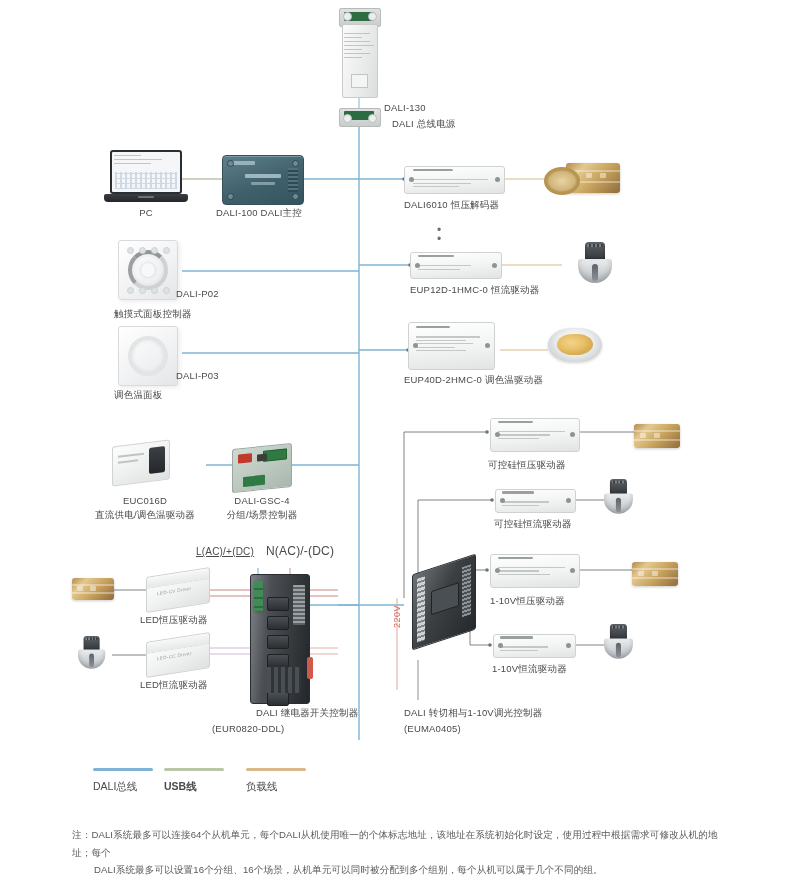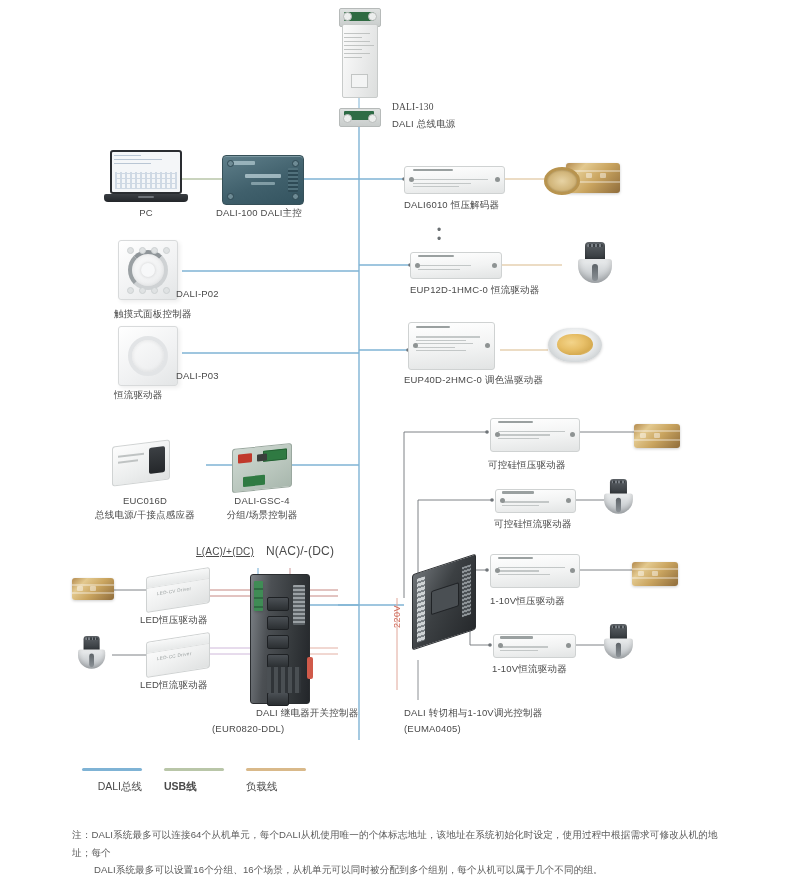--- a/index.html
+++ b/index.html
@@ -239,21 +239,21 @@
           <i class="m"></i>
           <i class="s"></i>
       </div>
       <div class="lcd"></div>
       <div class="botcap"></div>
         <div class="grn b"></div>
       <div class="scr" style="left:4px;top:106px;"></div>
         <div class="scr" style="left:29px;top:106px;"></div>
     </div>
   </div>
-  <div class="lbl" style="left:392px;top:101px;font-family:Liberation Serif, serif;">DALI-130</div>
+  <div class="lbl" style="left:384px;top:101px;">DALI-130</div>
   <div class="lbl" style="left:392px;top:117px;">DALI 总线电源</div>
 
   <div class="node" style="left:104px;top:150px;">
     <div class="laptop">
       <div class="scr">
           <div class="inner">
         <div class="bar" style="top:3px;width:40%"></div>
         <div class="bar" style="top:7px;width:70%"></div>
         <div class="bar" style="top:11px;width:55%"></div>
         <div class="grid"></div>
@@ -362,31 +362,31 @@
   </div>
   <div class="lbl" style="left:176px;top:287px;">DALI-P02</div>
   <div class="lbl" style="left:114px;top:307px;">触摸式面板控制器</div>
 
   <div class="node" style="left:118px;top:326px;">
     <div class="panel">
       <div class="ring"></div>
     </div>
   </div>
   <div class="lbl" style="left:176px;top:369px;">DALI-P03</div>
-  <div class="lbl" style="left:114px;top:388px;">恒流驱动器</div>
+  <div class="lbl" style="left:114px;top:388px;">调色温面板</div>
 
   <div class="node" style="left:112px;top:443px;">
     <div class="sensor">
       <div class="ln"></div>
         <div class="ln2"></div>
         <div class="blk"></div>
     </div>
   </div>
   <div class="lbl c" style="left:95px;top:494px;width:100px;">EUC016D</div>
-  <div class="lbl c" style="left:80px;top:508px;width:130px;">总线电源/干接点感应器</div>
+  <div class="lbl c" style="left:80px;top:508px;width:130px;">直流供电/调色温驱动器</div>
 
   <div class="node" style="left:232px;top:446px;">
     <div class="pcb">
       <div class="red"></div>
         <div class="grn1"></div>
         <div class="grn2"></div>
         <div class="chip"></div>
     </div>
   </div>
   <div class="lbl c" style="left:212px;top:494px;width:100px;">DALI-GSC-4</div>
@@ -531,21 +531,21 @@
       <div class="term"></div>
         <div class="lcd"></div>
         <div class="vent"></div>
     </div>
   </div>
   <div class="v220">220V</div>
   <div class="lbl" style="left:404px;top:706px;">DALI 转切相与1-10V调光控制器</div>
   <div class="lbl" style="left:404px;top:722px;">(EUMA0405)</div>
 
   <div class="legend">
-    <div class="lg" style="left:0px;text-align:right;">
+    <div class="lg" style="left:11px;">
       <div class="bar" style="background:#7fb3d5"></div>
       <div class="cap">DALI总线</div>
     </div>
     <div class="lg" style="left:82px;font-weight:bold;">
       <div class="bar" style="background:#b9c6a8"></div>
       <div class="cap">USB线</div>
     </div>
     <div class="lg" style="left:164px;">
       <div class="bar" style="background:#d9b98a"></div>
       <div class="cap">负载线</div>

